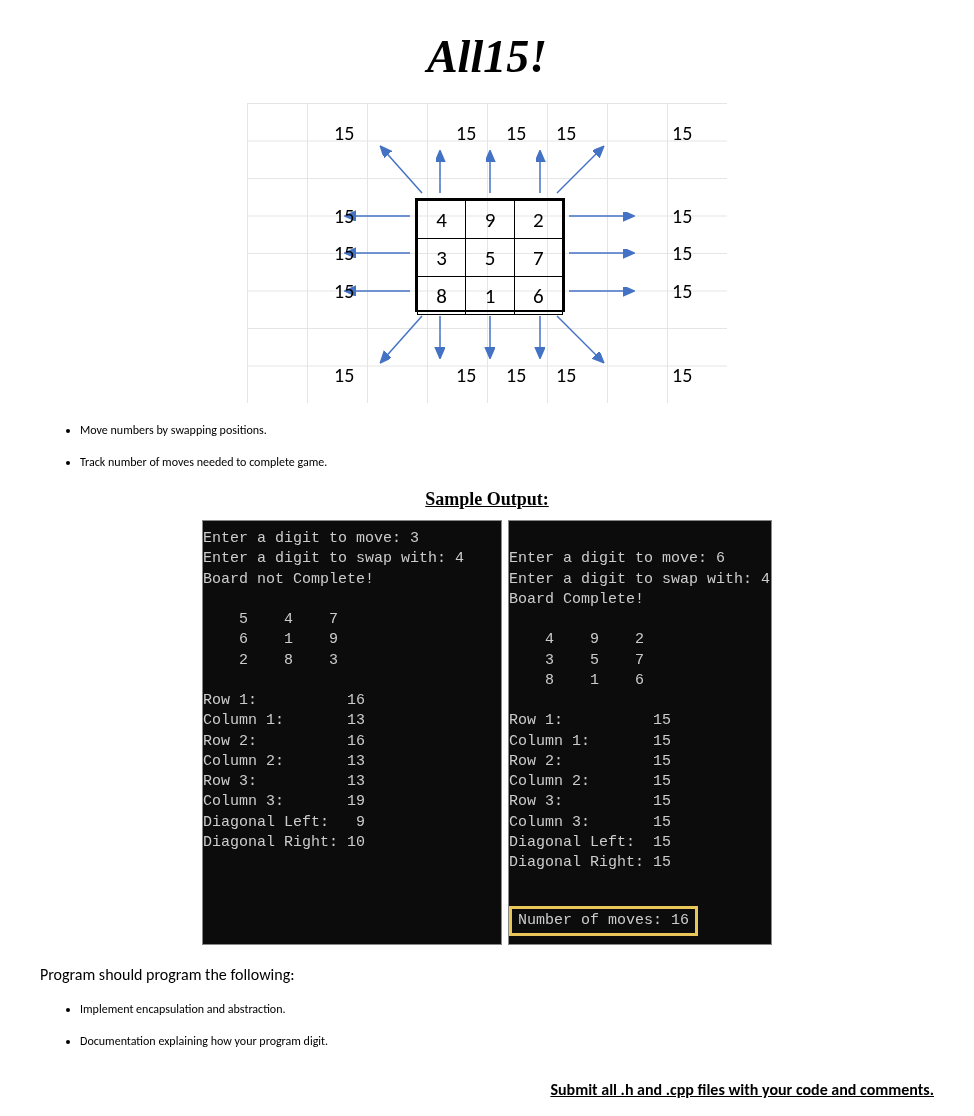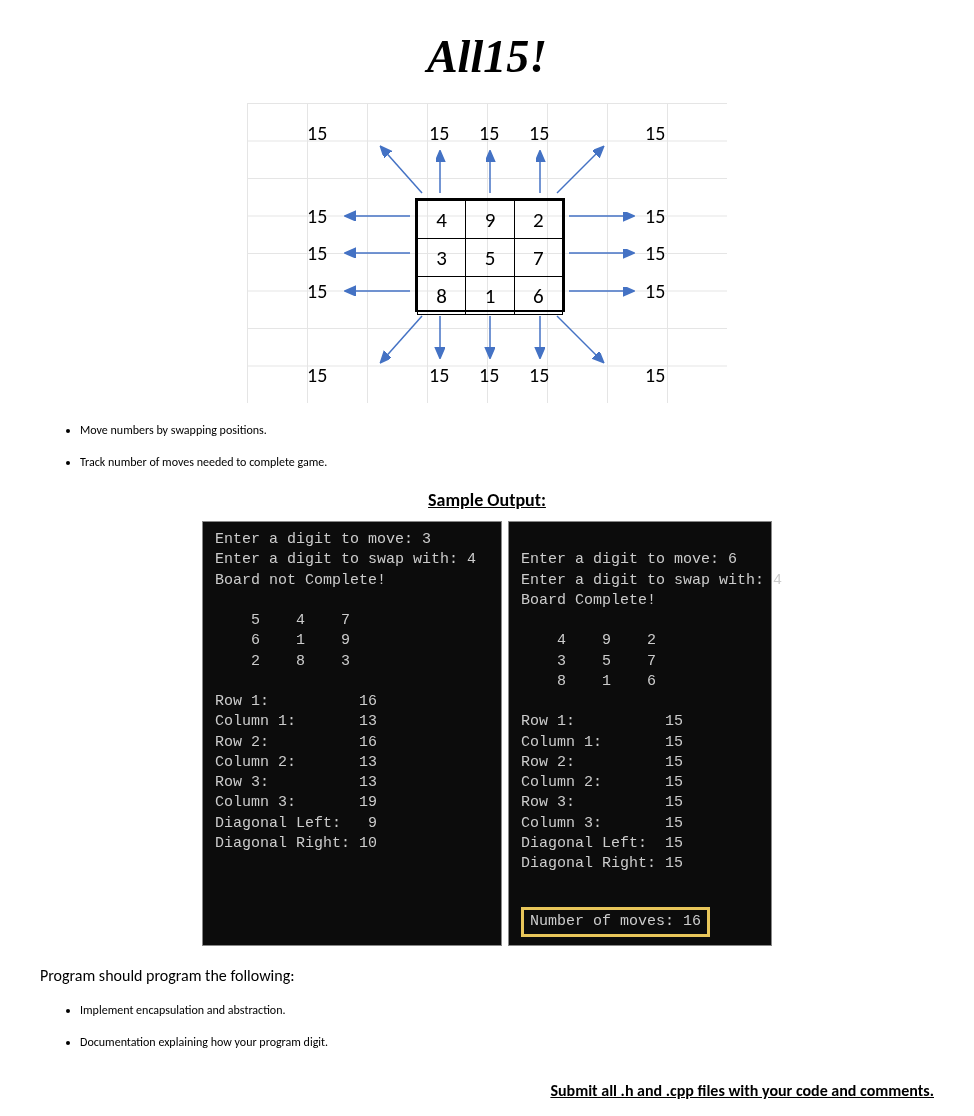--- a/index.html
+++ b/index.html
@@ -35,20 +35,21 @@
       inset: 0;
       background-image:
         linear-gradient(to right, #e5e5e5 1px, transparent 1px),
         linear-gradient(to bottom, #e5e5e5 1px, transparent 1px);
       background-size: 60px 37.5px;
     }
     .cell-num {
       position: absolute;
       font-size: 20px;
       font-family: Calibri, Arial, sans-serif;
+      padding-left: 27px;
     }
     .sq {
       position: absolute;
       width: 150px;
       height: 114px;
       border: 2px solid #000;
       left: 168px;
       top: 95px;
     }
     .sq td {
@@ -73,33 +74,34 @@
     ul.bullets li {
       margin: 18px 0;
       font-size: 12px;
     }
     .sample-heading {
       text-align: center;
       font-weight: bold;
       text-decoration: underline;
       font-size: 18px;
       margin: 10px 0;
+      font-family: Liberation Serif, serif;
     }
     .terminals {
       display: flex;
       justify-content: center;
       gap: 0;
       margin: 10px 0 20px 0;
     }
     .term {
       background: #0c0c0c;
       color: #ccc;
       font-family: 'Consolas', 'Courier New', monospace;
       font-size: 15px;
-      padding: 8px 12px;
+      padding: 8px 0;
       white-space: pre;
       line-height: 1.35;
       border: 1px solid #888;
     }
     .term-left { width: 300px; margin-right: 6px; }
     .term-right { width: 264px; }
     .highlight-box {
       border: 3px solid #e8c65a;
       padding: 2px 6px;
       margin-top: 12px;

